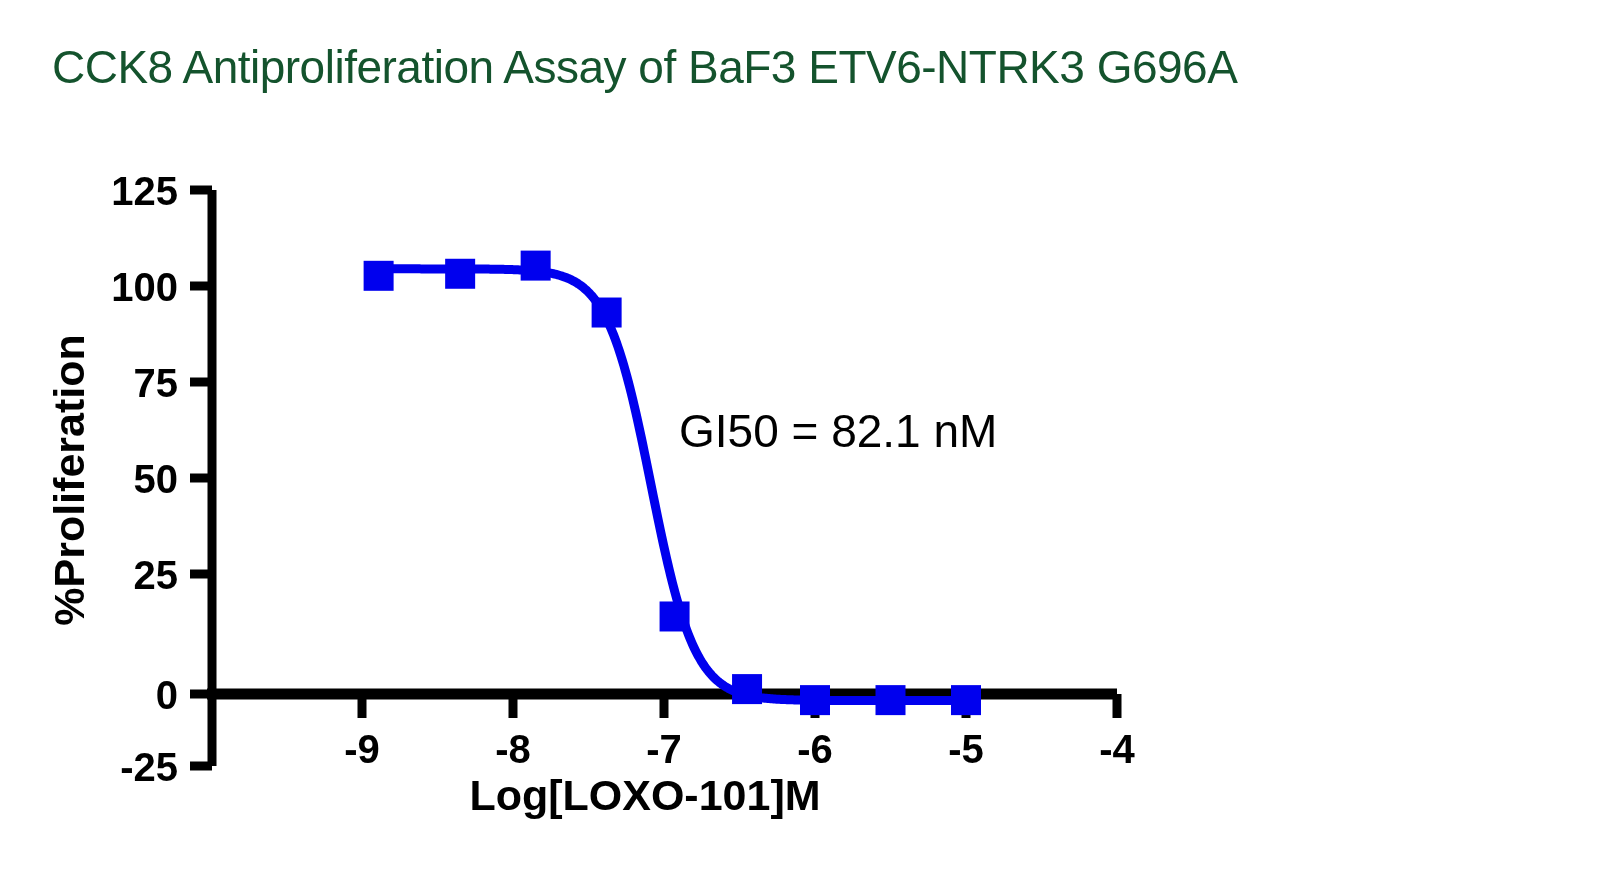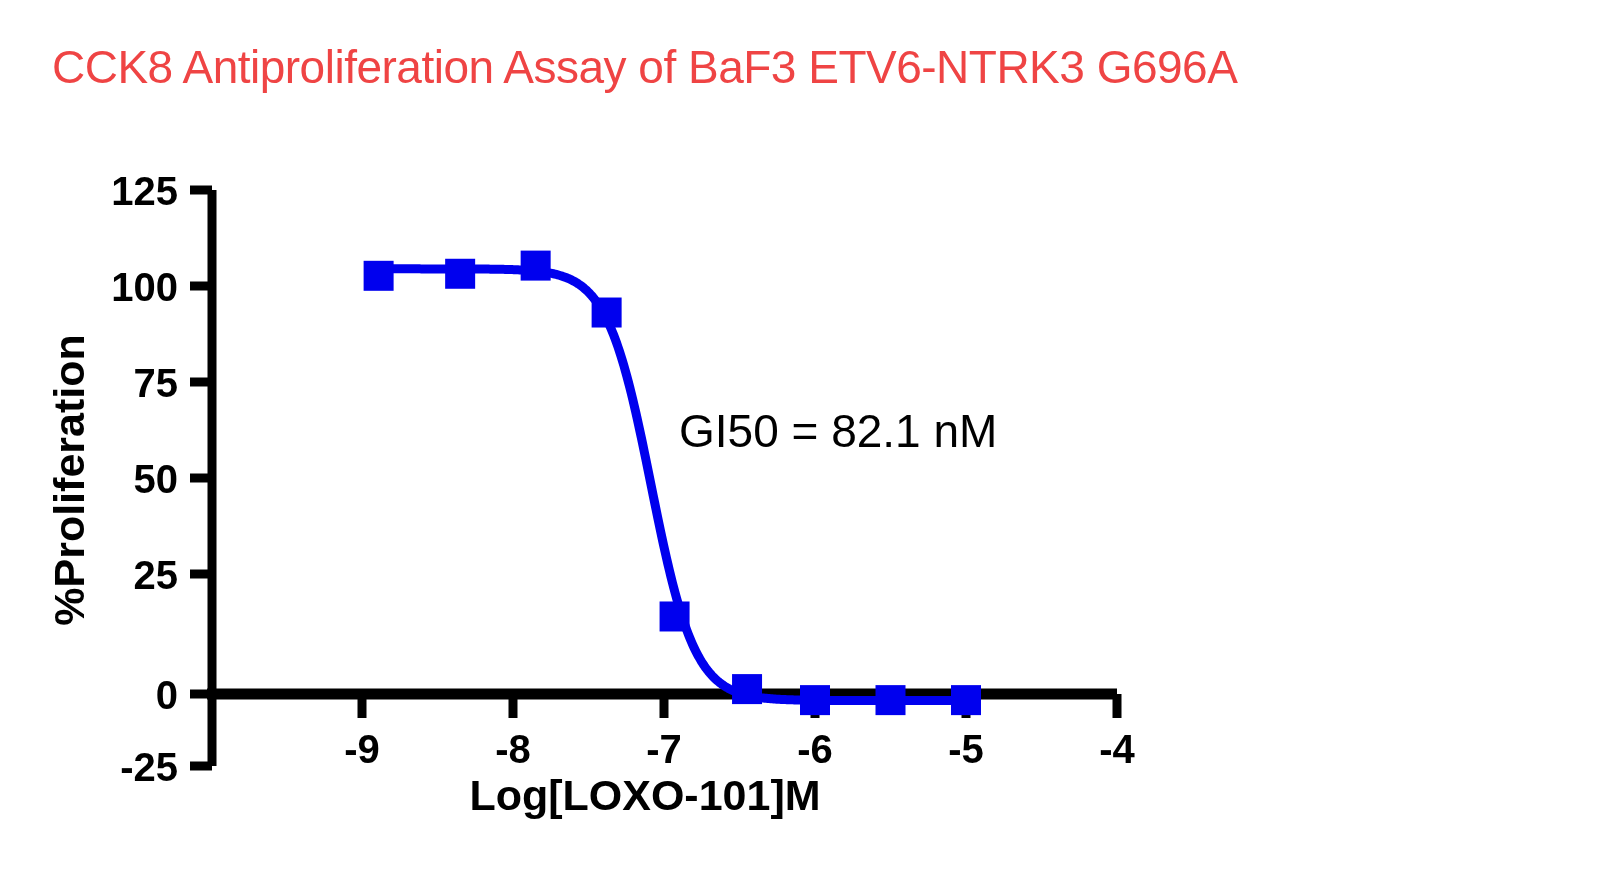--- a/index.html
+++ b/index.html
@@ -3,21 +3,21 @@
 <meta charset="utf-8">
 <style>
   html,body{margin:0;padding:0;background:#ffffff;}
   body{width:1614px;height:879px;overflow:hidden;
        font-family:"Liberation Sans","DejaVu Sans",sans-serif;color:#000;}
   #root{position:relative;width:1614px;height:879px;}
 
   #chart-title{
     position:absolute; left:52px; top:40px;
     font-size:46px; font-weight:400; letter-spacing:-0.5px;
-    white-space:nowrap; color:#ef4444;
+    white-space:nowrap; color:#14532d;
   }
 
   #plot-area{position:absolute;left:0;top:0;width:1614px;height:660px;}
   svg#plot-svg{position:absolute;left:0;top:0;}
 
   .tick-label{
     font-family:"Liberation Sans","DejaVu Sans",sans-serif;
     font-weight:bold; font-size:40px; fill:#000;
   }
   .axis-title{

